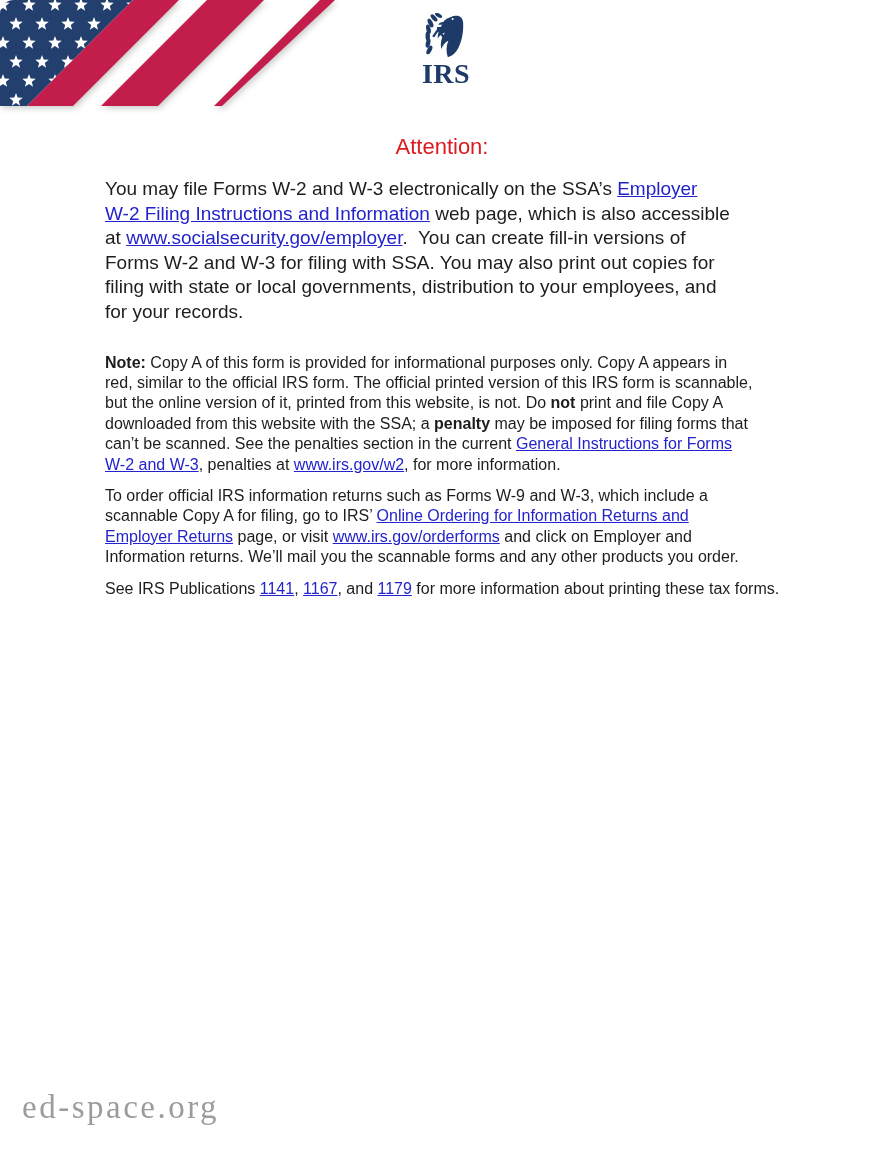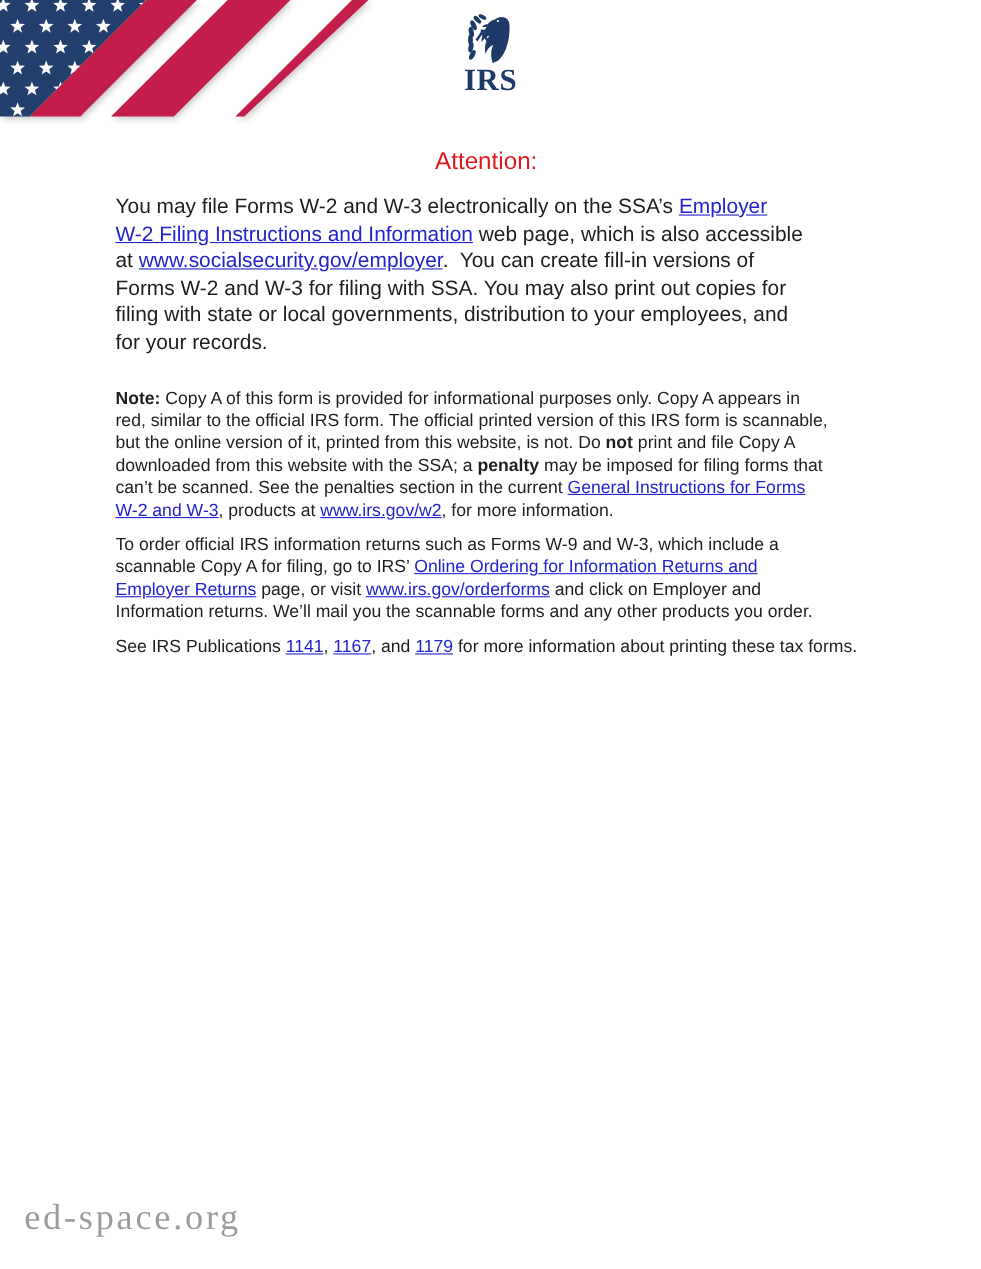--- a/index.html
+++ b/index.html
@@ -13,20 +13,21 @@
   }
   *{margin:0;padding:0;box-sizing:border-box;}
   html,body{background:#fff;}
   .page{
     position:relative;
     width:892px;height:1154px;
     background:#fff;
     overflow:hidden;
     font-family:"Liberation Sans",sans-serif;
     color:var(--text);
+    border-radius:14px;
   }
   .flag{
     position:absolute;top:0;left:0;
     filter:drop-shadow(2px 2px 3px rgba(0,0,0,0.22));
   }
   .logo{
     position:absolute;top:13px;left:0;right:0;
     text-align:center;
     color:var(--navy);
   }
@@ -160,21 +161,21 @@
 W-2 Filing Instructions and Information</a><span> web page, which is also accessible
 at </span><a href="#">www.socialsecurity.gov/employer</a><span>.  You can create fill-in versions of
 Forms W-2 and W-3 for filing with SSA. You may also print out copies for
 filing with state or local governments, distribution to your employees, and
 for your records.</span></div>
         <div class="para para-sm"><span class="b">Note:</span><span> Copy A of this form is provided for informational purposes only. Copy A appears in
 red, similar to the official IRS form. The official printed version of this IRS form is scannable,
 but the online version of it, printed from this website, is not. Do </span><span class="b">not</span><span> print and file Copy A
 downloaded from this website with the SSA; a </span><span class="b">penalty</span><span> may be imposed for filing forms that
 can’t be scanned. See the penalties section in the current </span><a href="#">General Instructions for Forms
-W-2 and W-3</a><span>, products at </span><a href="#">www.irs.gov/w2</a><span>, for more information.</span></div>
+W-2 and W-3</a><span>, penalties at </span><a href="#">www.irs.gov/w2</a><span>, for more information.</span></div>
         <div class="para para-sm"><span>To order official IRS information returns such as Forms W-9 and W-3, which include a
 scannable Copy A for filing, go to IRS’ </span><a href="#">Online Ordering for Information Returns and
 Employer Returns</a><span> page, or visit </span><a href="#">www.irs.gov/orderforms</a><span> and click on Employer and
 Information returns. We’ll mail you the scannable forms and any other products you order.</span></div>
         <div class="para para-sm"><span>See IRS Publications </span><a href="#">1141</a><span>, </span><a href="#">1167</a><span>, and </span><a href="#">1179</a><span> for more information about printing these tax forms.</span></div>
       </div>
   </div>
 
   <div class="watermark">ed-space.org</div>
 

